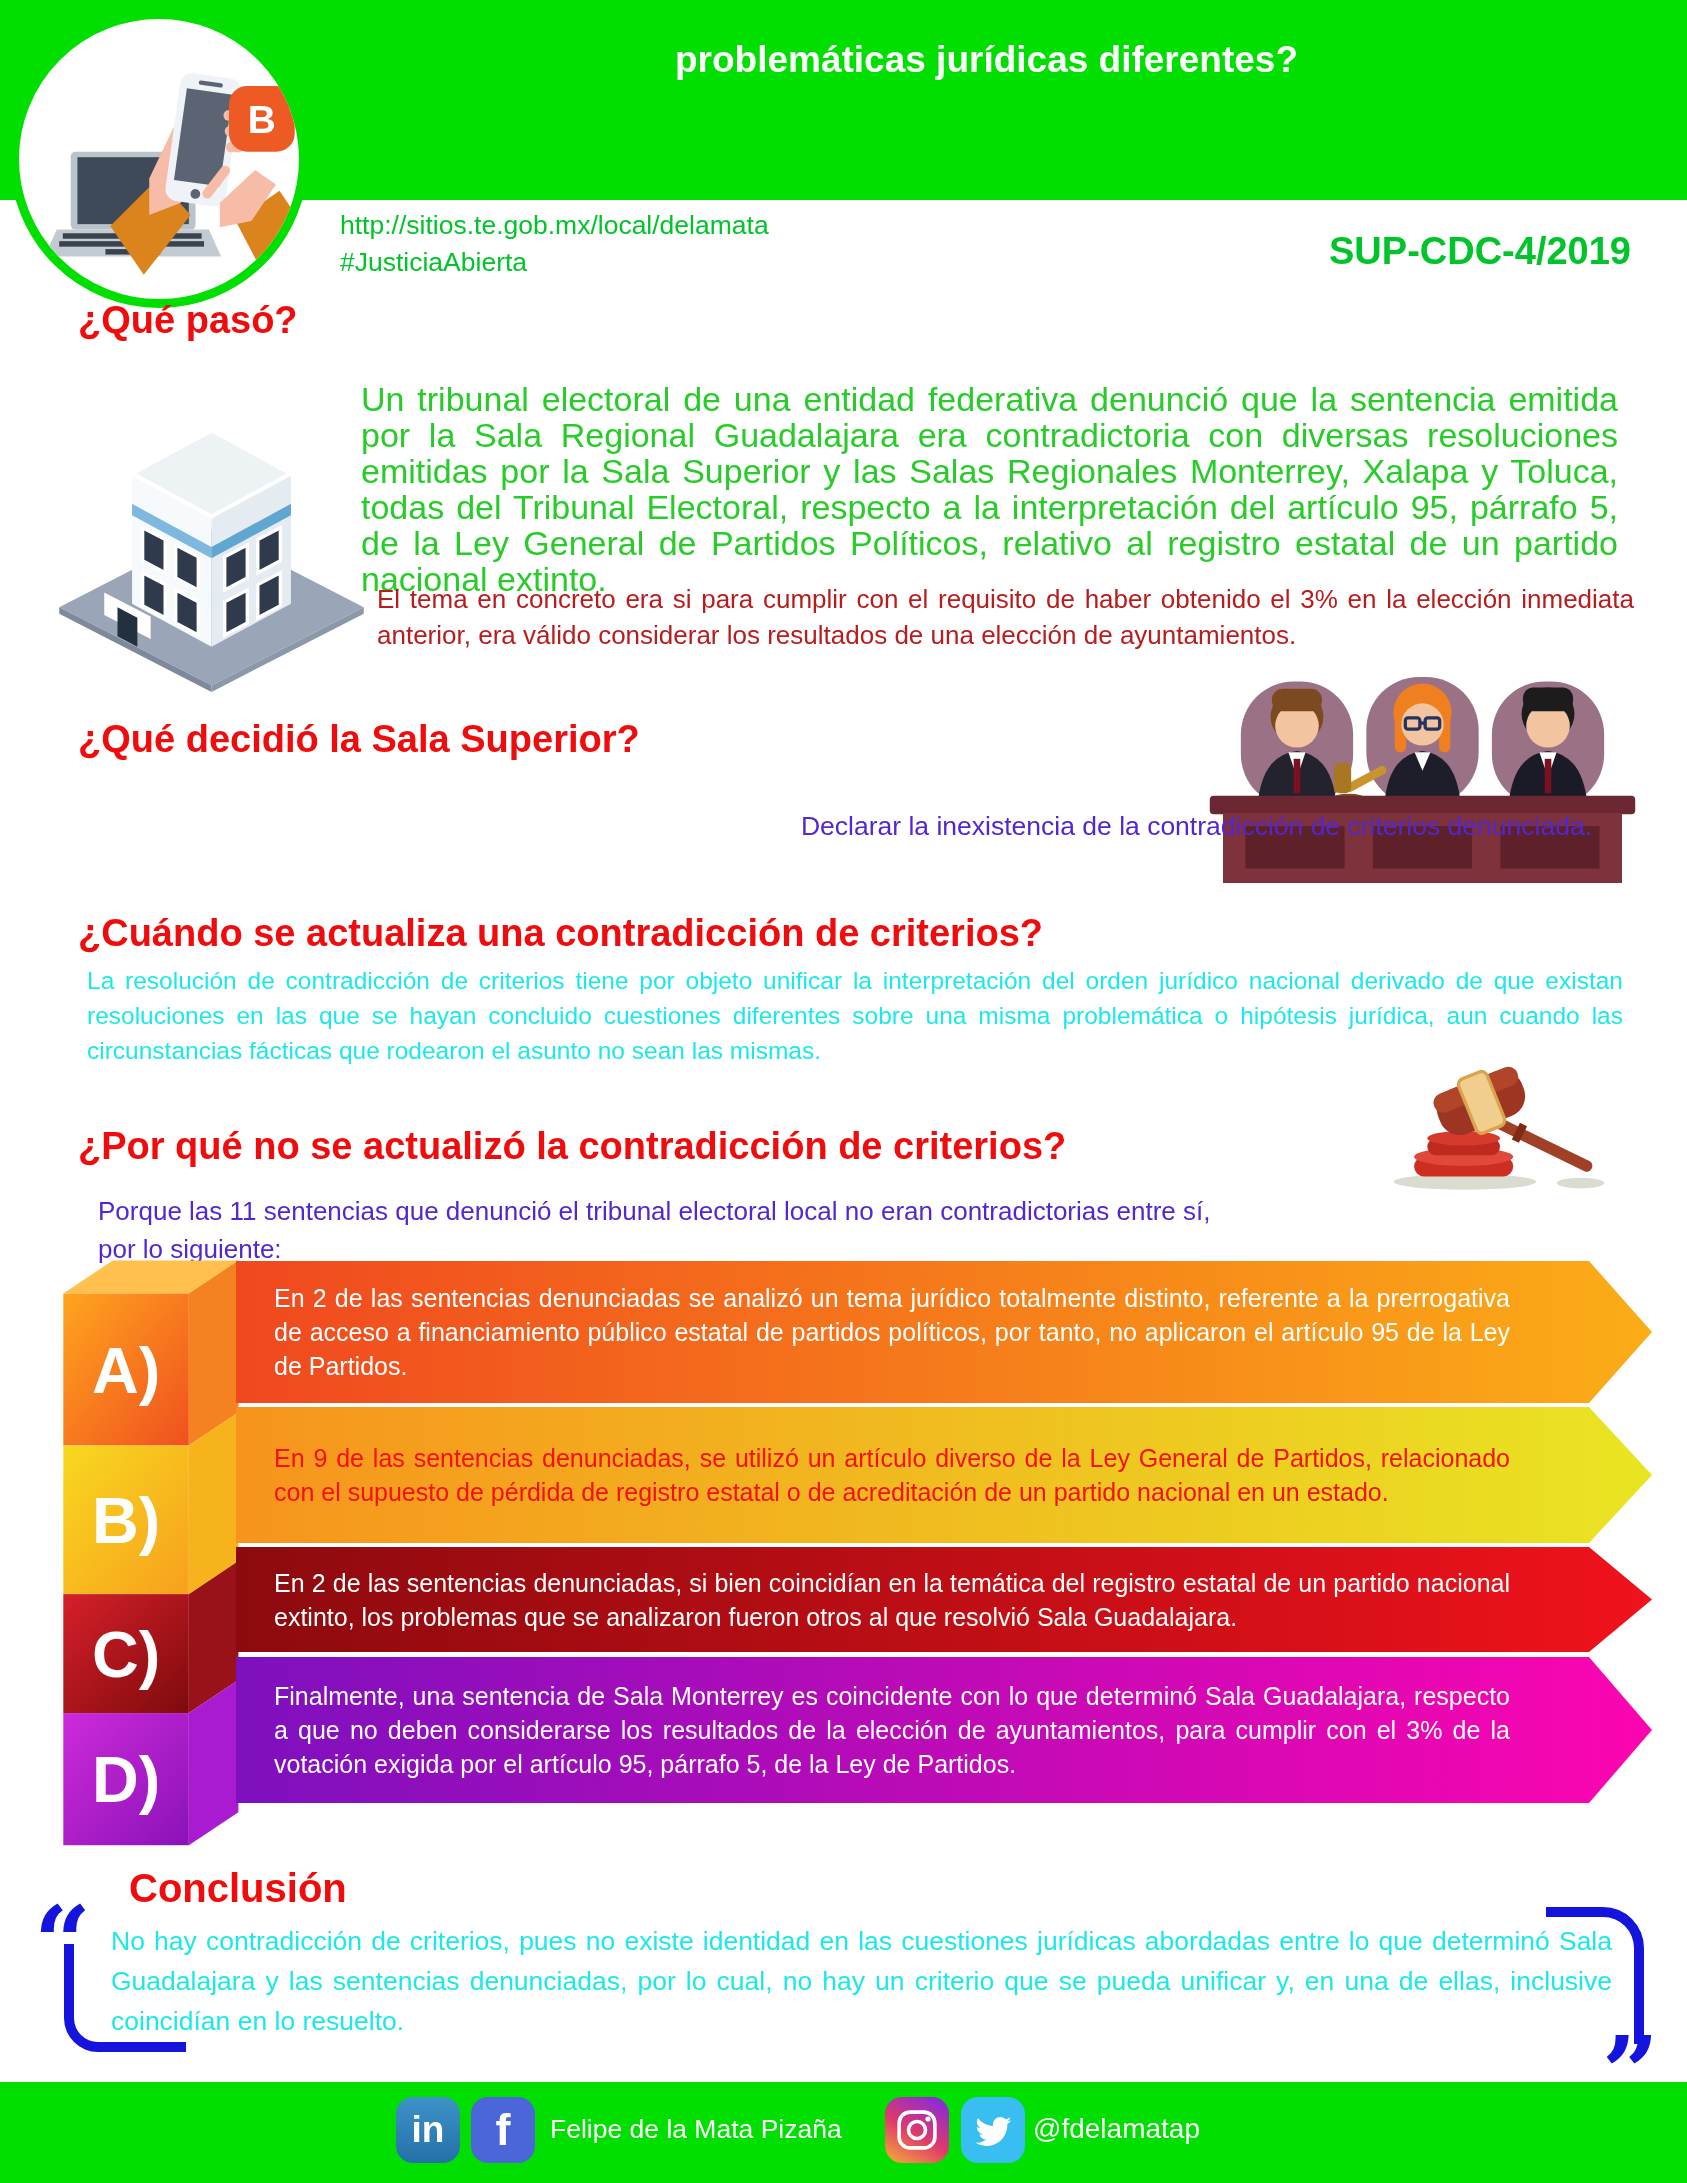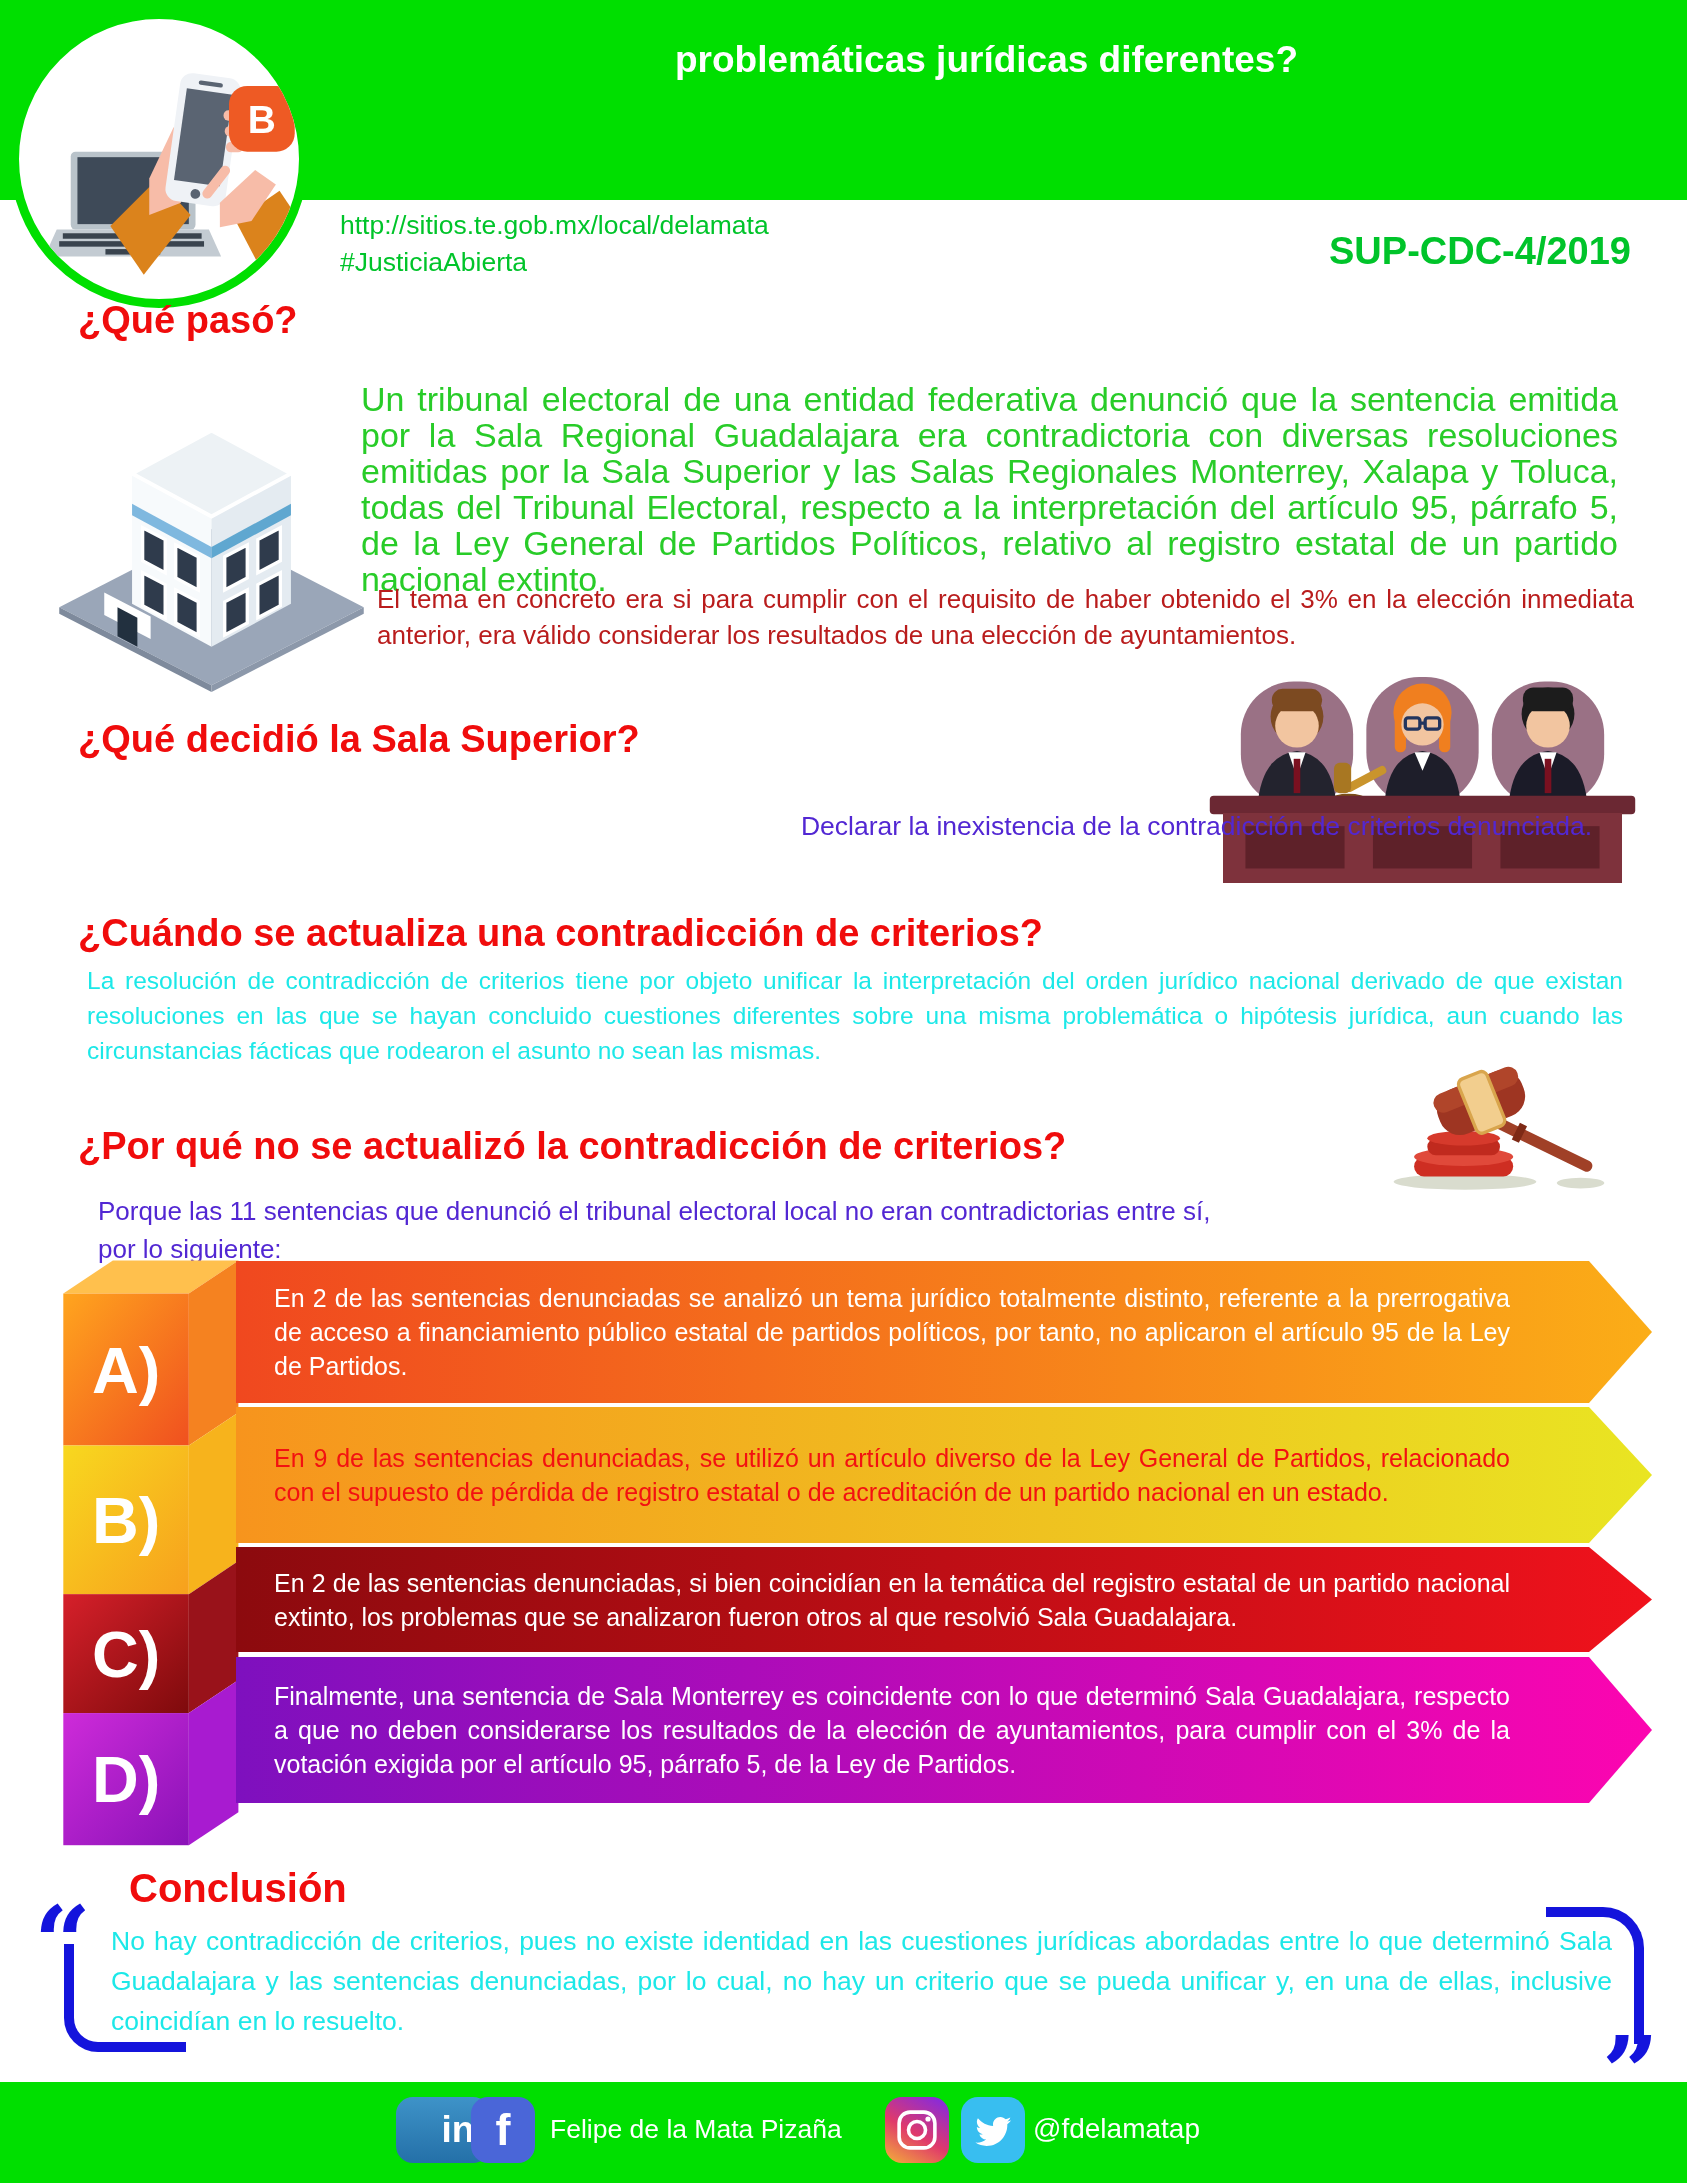--- a/index.html
+++ b/index.html
@@ -63,21 +63,21 @@
                 border-left:10.6px solid #1414DC;border-bottom:10.6px solid #1414DC;
                 border-bottom-left-radius:34px;}
   #bracket-right{position:absolute;left:1546px;top:1907px;width:88px;height:127px;
                  border-right:10.6px solid #1414DC;border-top:10.6px solid #1414DC;
                  border-top-right-radius:41px;}
   #p-conclusion{left:111px;top:1921px;width:1501px;font-size:26.5px;line-height:40px;color:#1CE8E8;}
 
   
   .f-icon{position:absolute;top:2097px;width:64px;height:66px;border-radius:17px;
           display:flex;align-items:center;justify-content:center;color:#ffffff;font-weight:bold;}
-  #icon-linkedin{left:396px;background:linear-gradient(180deg,#3E93C8,#2470A8);font-size:37px;padding-left:30px;}
+  #icon-linkedin{left:396px;background:linear-gradient(180deg,#3E93C8,#2470A8);font-size:37px;}
   #icon-facebook{left:471px;background:#4A66D8;font-size:45px;}
   #icon-instagram{left:885px;background:linear-gradient(210deg,#8A2BD8 8%,#E03A6A 55%,#F2A43E 95%);}
   #icon-twitter{left:961px;background:#38BEF0;}
   #footer-name{position:absolute;left:550px;top:2114px;font-size:26.5px;color:#ffffff;}
   #footer-handle{position:absolute;left:1033px;top:2113px;font-size:28px;color:#ffffff;}
 </style>
 </head>
 <body>
 
 <div class="page">

